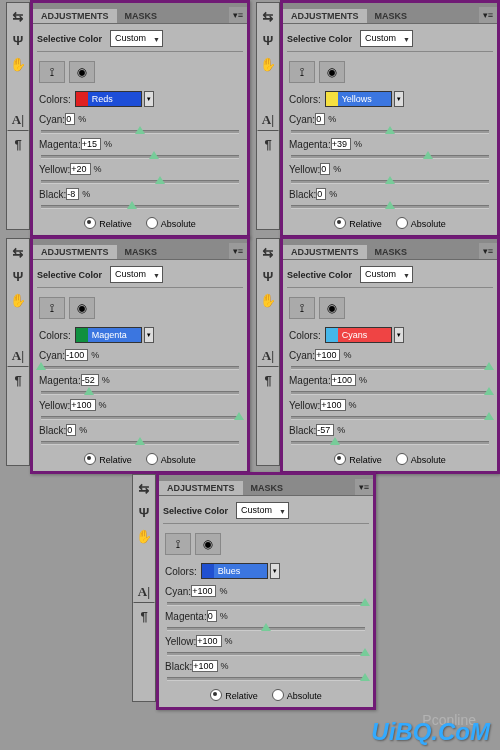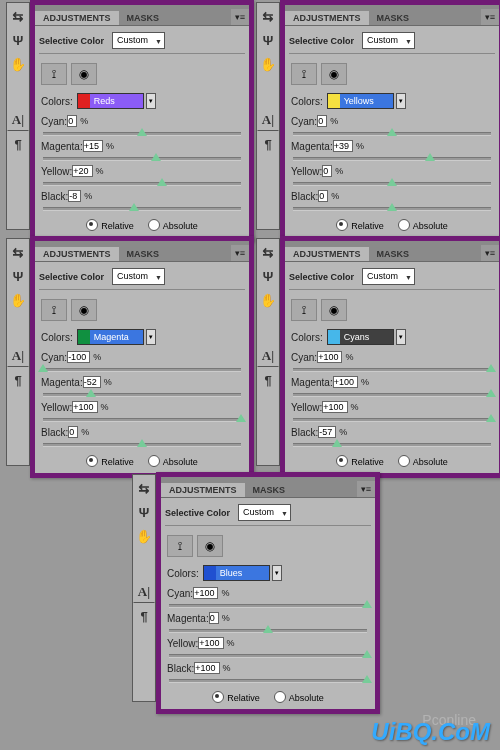--- a/index.html
+++ b/index.html
@@ -1,16 +1,16 @@
 <!DOCTYPE html>
 <html><head>
 <meta charset="utf-8">
 <style>
 body{margin:0;background:#9a9a9a;font-family:Tahoma,Arial,sans-serif;font-size:10px;color:#000;width:500px;height:750px;position:relative;overflow:hidden}
-.panel{position:absolute;background:#b8b8b8;border:5px solid #701a75;box-shadow:1px 1px 3px rgba(0,0,0,0.3)}
+.panel{position:absolute;background:#b8b8b8;border:3px solid #701a75;box-shadow:1px 1px 3px rgba(0,0,0,0.3)}
 .toolbar{position:absolute;width:22px;background:#b8b8b8;border:1px solid #5a5a5a}
 .tbtn{width:20px;height:20px;margin:2px 0;display:flex;align-items:center;justify-content:center;border:1px solid transparent;cursor:default;font-size:13px;font-weight:bold;color:#333}
 .tabs{display:flex;background:#8a8a8a;height:20px;align-items:flex-end;border-bottom:1px solid #6a6a6a}
 .tab{padding:2px 8px;font-size:9px;font-weight:bold;background:#8a8a8a;color:#333}
 .tab.active{background:#b8b8b8}
 .menubtn{margin-left:auto;width:18px;height:16px;background:#9a9a9a;display:flex;align-items:center;justify-content:center;font-size:9px;color:#222}
 .row{display:flex;align-items:center;margin:3px 6px;padding:2px 0}
 .titlerow{border-bottom:1px solid #888;margin:4px 4px 6px 4px;padding-bottom:4px}
 .lbl{font-size:9px;font-weight:bold;color:#222}
 .dd{background:#fff;border:1px solid #555;height:15px;font-size:9px;padding:0 16px 0 4px;position:relative;display:inline-block;line-height:15px}
@@ -57,21 +57,21 @@
       <div class="row titlerow">
         <span class="lbl">Selective Color</span>
         <span style="margin-left:8px" class="dd">Custom</span>
       </div>
       <div class="icons2">
         <div class="ibtn">⟟</div>
         <div class="ibtn">◉</div>
       </div>
       <div class="row">
         <span class="sname">Colors:</span>
-        <span class="colorbox" style="background:#8b5cf6;margin-left:4px">
+        <span class="colorbox" style="background:#1d4ed8;margin-left:4px">
           <span style="position:absolute;left:0;top:0;bottom:0;width:12px;background:#e02020"></span>
           <span class="colorlabel">Reds</span>
         </span>
         <span class="colordd">▼</span>
       </div>
       <div class="sliderrow">
         <div class="stop">
           <span class="sname">Cyan:</span>
           <span><span class="input">0</span><span class="pct">%</span></span>
         </div>
@@ -288,21 +288,21 @@
       <div class="row titlerow">
         <span class="lbl">Selective Color</span>
         <span style="margin-left:8px" class="dd">Custom</span>
       </div>
       <div class="icons2">
         <div class="ibtn">⟟</div>
         <div class="ibtn">◉</div>
       </div>
       <div class="row">
         <span class="sname">Colors:</span>
-        <span class="colorbox" style="background:#404040;margin-left:4px">
+        <span class="colorbox" style="background:#ef4444;margin-left:4px">
           <span style="position:absolute;left:0;top:0;bottom:0;width:12px;background:#46b7ea"></span>
           <span class="colorlabel">Cyans</span>
         </span>
         <span class="colordd">▼</span>
       </div>
       <div class="sliderrow">
         <div class="stop">
           <span class="sname">Cyan:</span>
           <span><span class="input">+100</span><span class="pct">%</span></span>
         </div>

